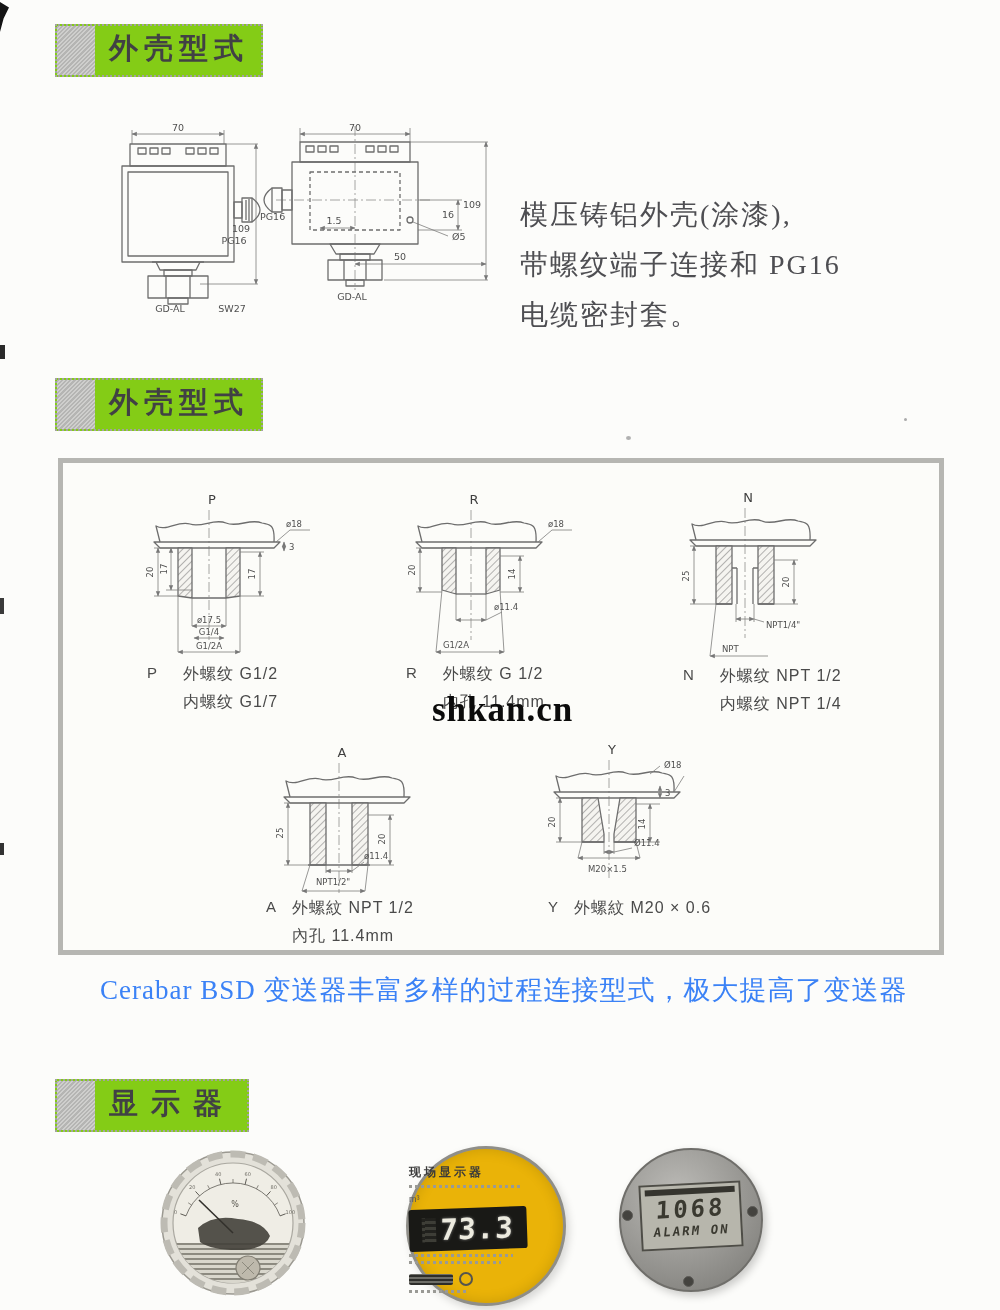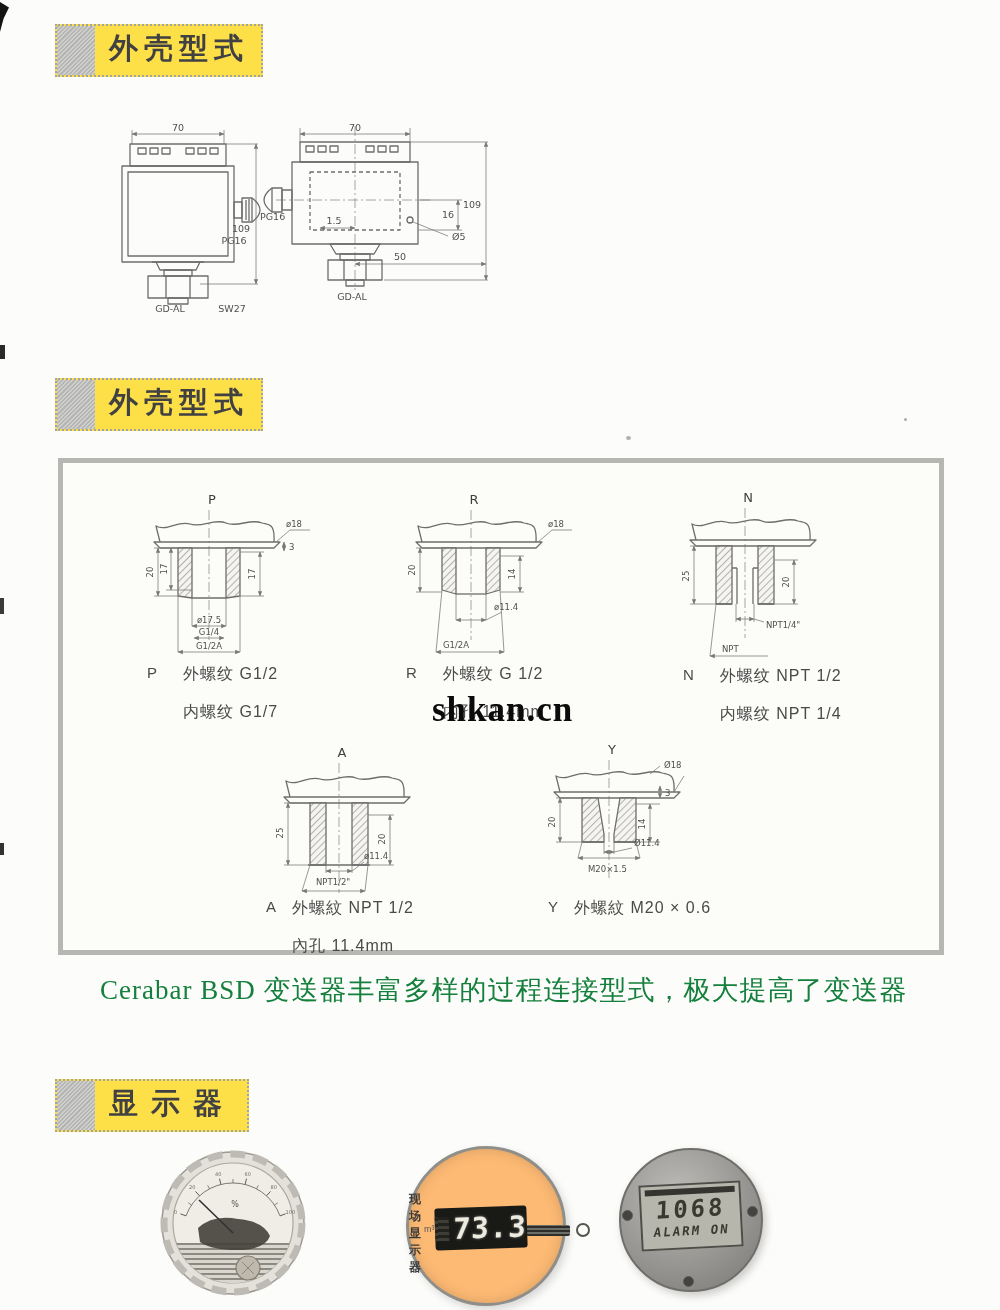--- a/index.html
+++ b/index.html
@@ -1,51 +1,51 @@
 <!DOCTYPE html>
 <html><head>
 <meta charset="utf-8">
 <style>
   html,body{margin:0;padding:0;background:#e9e9e7;}
   .page{position:relative;width:1000px;height:1310px;background:#fcfcfa;overflow:hidden;
         font-family:"Liberation Sans",sans-serif;}
   
-  .sec-header{position:absolute;display:flex;align-items:stretch;border:2px dotted #a3a3a0;background:#fde047;}
+  .sec-header{position:absolute;display:flex;align-items:stretch;border:2px dotted #a3a3a0;background:#84cc16;}
   .sec-header .block{width:38px;background:repeating-linear-gradient(135deg,#b5b5b3 0 1.5px,#cfcfcd 1.5px 3px);}
   .sec-header .txt{font-family:"Liberation Serif",serif;font-weight:600;font-size:29px;color:#414144;
                    padding:3px 12px 6px 14px;letter-spacing:6px;white-space:nowrap;}
   .sec-header.wide .txt{letter-spacing:13px;}
   
   .house-desc{position:absolute;left:520px;top:190px;width:430px;font-family:"Liberation Serif",serif;
               font-size:28px;line-height:50px;color:#4e4e52;letter-spacing:2px;}
   
   .proc-box{position:absolute;left:58px;top:458px;width:876px;height:487px;border:5px solid #b6b6b2;background:#fcfcf9;}
   
   svg.draw{position:absolute;}
   .geo{stroke:#6d6d6d;fill:none;stroke-width:1.3;stroke-linejoin:round;}
   .dim{stroke:#7e7e7c;fill:none;stroke-width:.8;}
   .cl{stroke:#8f8f8d;stroke-width:.8;stroke-dasharray:10 3 2 3;fill:none;}
   .dtext{font-family:"DejaVu Sans",sans-serif;font-size:8.5px;fill:#4f4f4f;}
   .dtext2{font-family:"DejaVu Sans",sans-serif;font-size:9.5px;fill:#4f4f4f;}
   .ltr{font-family:"DejaVu Sans",sans-serif;font-size:13px;fill:#3f3f3f;}
   
   .fit-desc{position:absolute;display:flex;gap:26px;font-size:16px;color:#4a4a4a;}
   .fit-desc .fd-letter{font-size:15px;color:#4a4a4a;}
-  .fd-lines{display:flex;flex-direction:column;gap:17px;letter-spacing:1px;}
+  .fd-lines{display:flex;flex-direction:column;gap:7px;letter-spacing:1px;}
   
   .watermark{position:absolute;left:432px;top:690px;font-family:Liberation Serif, serif;
              font-weight:800;font-size:35px;color:#0b0b0b;letter-spacing:1px;}
   
   .paragraph{position:absolute;left:52px;top:966px;width:905px;font-family:"Liberation Serif",serif;
-             font-size:27px;line-height:49px;color:#15803d;letter-spacing:1px;}
+             font-size:27px;line-height:49px;color:#3b82f6;letter-spacing:1px;}
   .paragraph .l1{text-indent:48px;}
   
   .disp2{position:absolute;left:406px;top:1146px;width:154px;height:154px;border-radius:50%;
-         background:#fdba74;border:3px solid #8f8e88;box-shadow:inset 0 0 14px rgba(0,0,0,.15),3px 4px 9px rgba(0,0,0,.15);
-         display:flex;flex-direction:row;align-items:center;}
+         background:#eab308;border:3px solid #8f8e88;box-shadow:inset 0 0 14px rgba(0,0,0,.15),3px 4px 9px rgba(0,0,0,.15);
+         display:flex;flex-direction:column;align-items:flex-start;}
   .disp2 .hdr{margin-top:15px;font-size:12px;font-weight:bold;letter-spacing:3px;color:#3a3a3a;}
   .dotrow{height:3px;background:repeating-linear-gradient(90deg,#9a9a95 0 3px,transparent 3px 6px);margin-top:4px;}
   .disp2 .unit{font-size:9px;color:#555;margin-top:6px;}
   .lcd1{width:118px;height:42px;margin-top:4px;background:#191916;border-radius:3px;transform:rotate(-2deg);
         display:flex;align-items:center;justify-content:center;gap:4px;}
   .lcd1 .garble{width:14px;height:24px;background:repeating-linear-gradient(0deg,#47473f 0 3px,#23231f 3px 6px);opacity:.8;}
   .lcd1 .val{font-family:"DejaVu Sans Mono",monospace;font-weight:bold;font-size:29px;color:#edebdf;
              letter-spacing:1px;text-shadow:0 0 3px rgba(255,255,255,.45);transform:skewX(-4deg);}
   .disp2 .logo-row{display:flex;align-items:center;gap:6px;margin-top:8px;}
   .disp2 .logo-bar{width:44px;height:11px;border-radius:2px;background:repeating-linear-gradient(0deg,#2d2d2a 0 2px,#6e6e68 2px 4px);}
@@ -163,20 +163,25 @@
     <text class="dtext2" x="85" y="9" text-anchor="middle">70</text>
     <text class="dtext2" x="-10" y="98">PG16</text>
     <text class="dtext2" x="64" y="102" text-anchor="middle">1.5</text>
     <text class="dtext2" x="178" y="96" text-anchor="middle">16</text>
     <text class="dtext2" x="182" y="118">Ø5</text>
     <text class="dtext2" x="202" y="86" text-anchor="middle">109</text>
     <text class="dtext2" x="130" y="138" text-anchor="middle">50</text>
     <text class="dtext2" x="82" y="178" text-anchor="middle">GD-AL</text>
   </svg>
 
+  <div class="house-desc">
+    <div>模压铸铝外壳(涂漆),</div>
+    <div>带螺纹端子连接和 PG16</div>
+    <div>电缆密封套。</div>
+  </div>
 
   <div class="sec-header" style="left:55px;top:378px;">
     <div class="block"></div>
     <div class="txt">外壳型式</div>
   </div>
 
   <div class="proc-box"></div>
 
   <svg class="draw" style="left:128px;top:490px;" width="190" height="175" viewBox="0 0 190 175">
     <defs>

